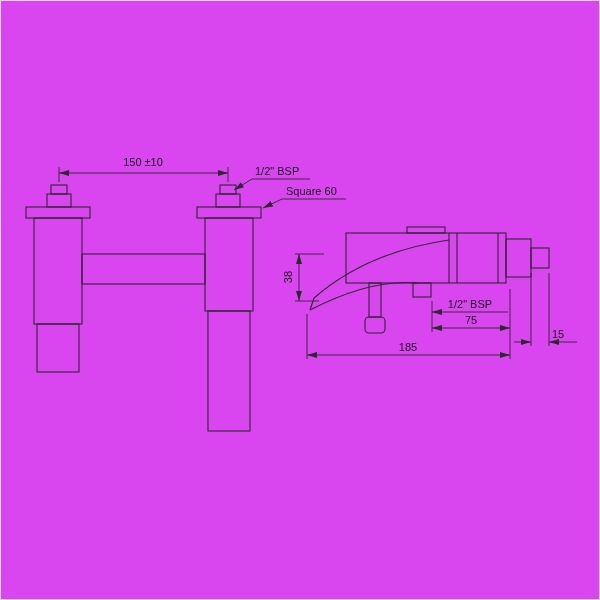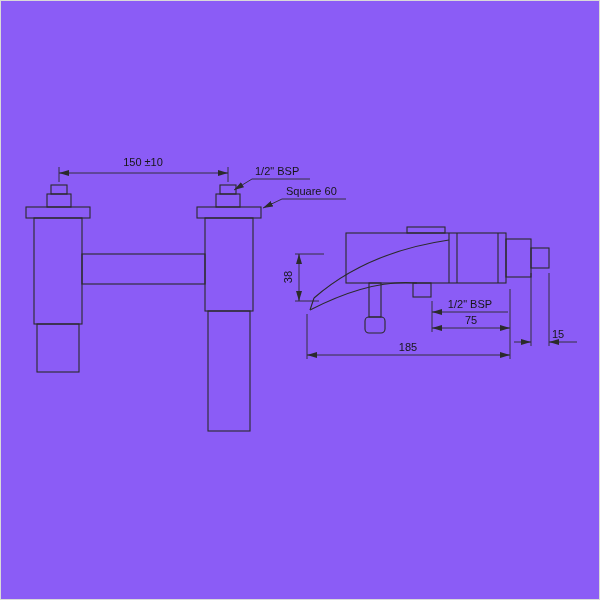--- a/index.html
+++ b/index.html
@@ -1,20 +1,20 @@
 <!DOCTYPE html>
 <html><head>
 <meta charset="utf-8">
 <style>
   html, body { margin: 0; padding: 0; background: #ffffff; }
   .canvas {
     width: 600px; height: 600px;
     box-sizing: border-box;
     border: 1px solid #d9d9d9;
-    background: #8b5cf6;
+    background: #d946ef;
     position: relative;
   }
   svg { display: block; }
   .obj  { fill: none; stroke: #2b2b2b; stroke-width: 1.1; }
   .dim  { fill: none; stroke: #2b2b2b; stroke-width: 0.9; }
   .arrhead { fill: #2b2b2b; stroke: none; }
   text {
     font-family: "Liberation Sans", sans-serif;
     font-size: 11px;
     fill: #161616;

